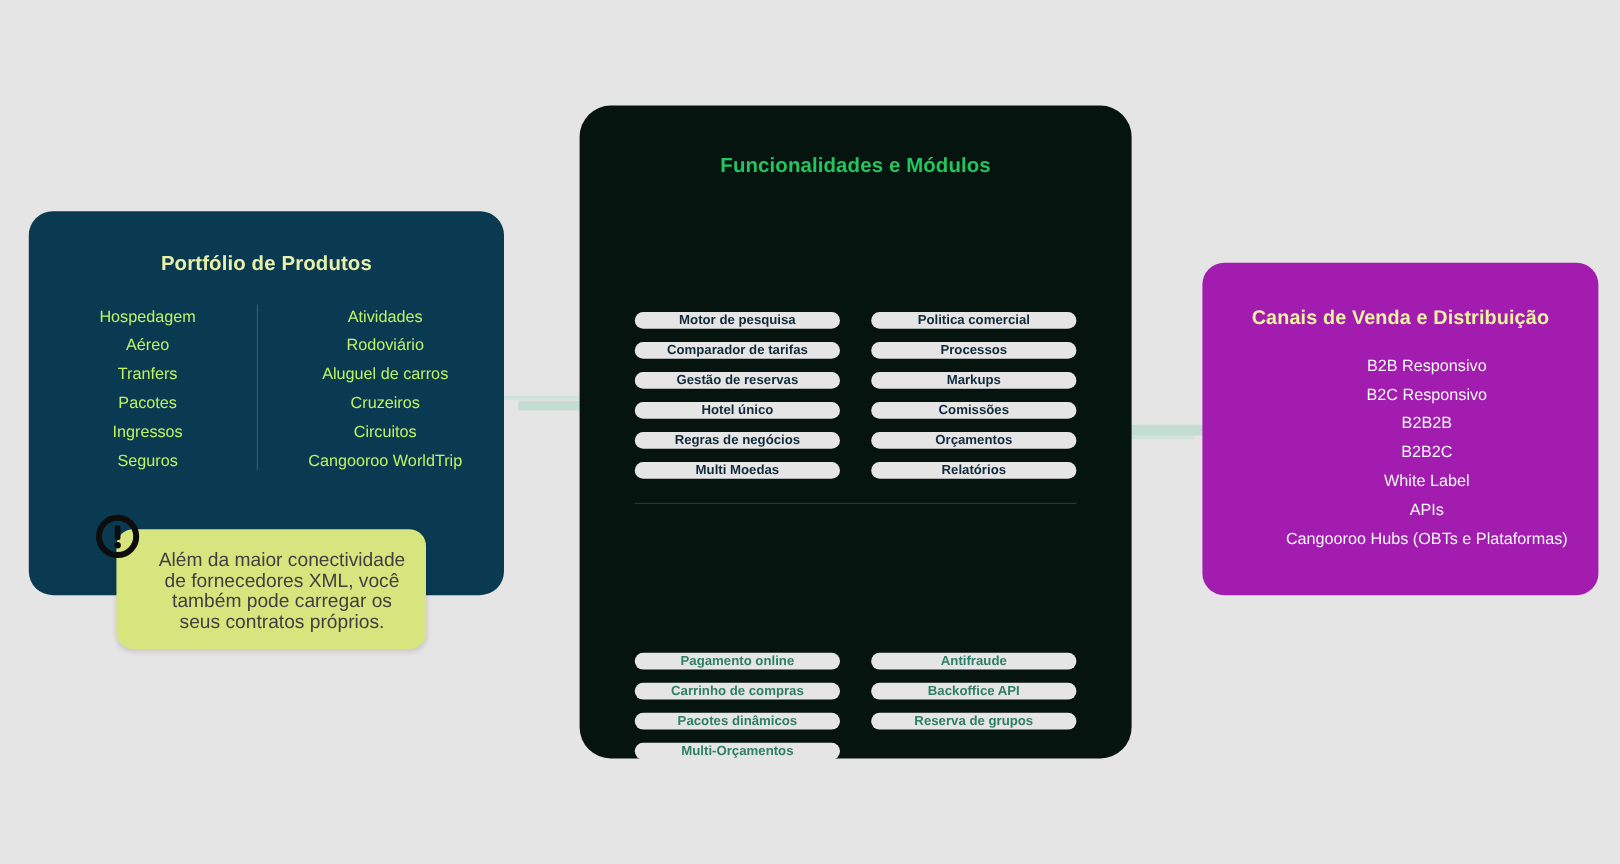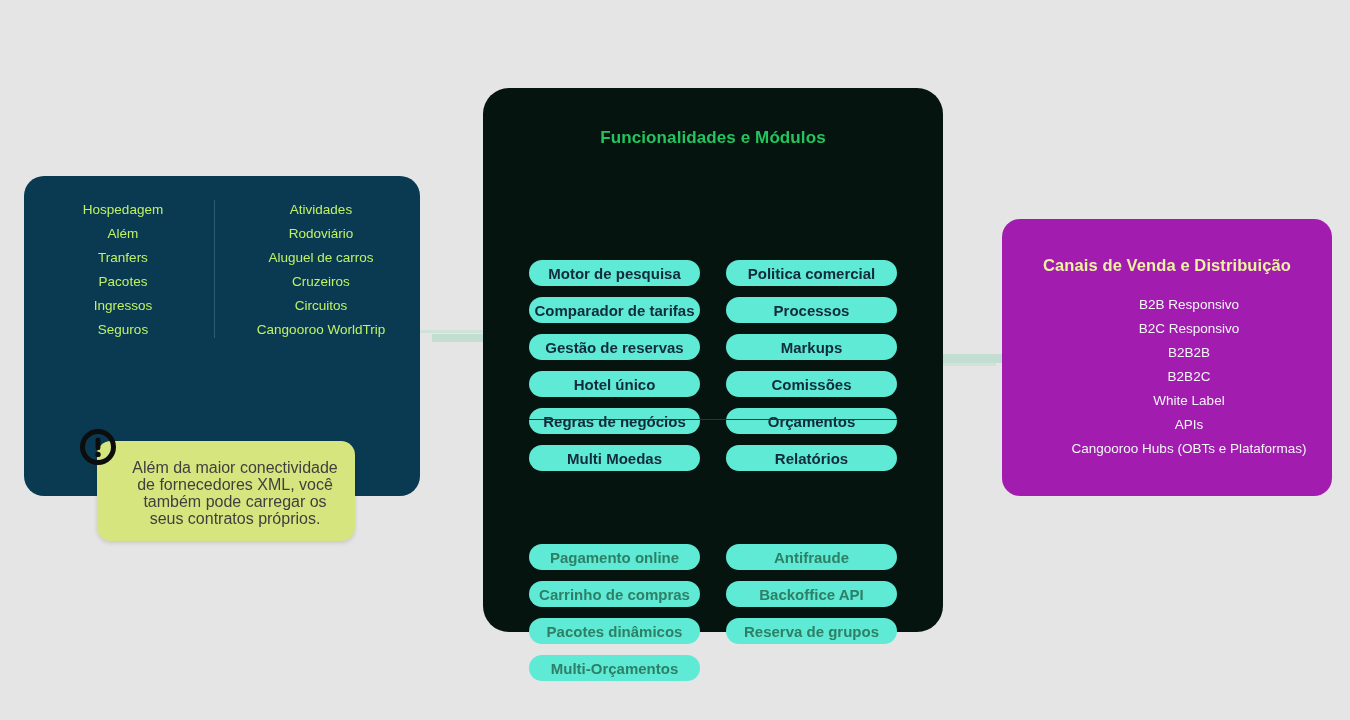--- a/index.html
+++ b/index.html
@@ -138,27 +138,27 @@
   #grid-top { top: 172px; }
   #grid-bottom { top: 456px; }
 
   .pill-col {
     width: 171px;
     display: flex;
     flex-direction: column;
     gap: 11px;
   }
   .pill {
-    height: 26px;
+    height: 14px;
     border-radius: 14px;
-    background: #5eead4;
+    background: #e5e5e5;
     display: flex;
     align-items: center;
     justify-content: center;
-    font-size: 15px;
+    font-size: 11px;
     font-weight: 700;
     white-space: nowrap;
     box-sizing: border-box;
   }
   .pill.dark-label { color: #112a3c; }
   .pill.teal-label { color: #2e7f66; font-weight: 600; }
 
   .pill-wide-wrap {
     width: 100%;
     display: flex;
@@ -211,25 +211,26 @@
 
 <div class="stage">
 
   <div class="connector-thin" style="left:420px; top:330px; width:72px; height:3px;"></div>
   <div class="connector" style="left:432px; top:334px; width:60px; height:8px;"></div>
 
   <div class="connector" style="left:938px; top:354px; width:70px; height:9px;"></div>
   <div class="connector-thin" style="left:938px; top:363px; width:58px; height:3px;"></div>
 
   <div class="panel" id="panel-portfolio">
+    <div class="panel-title">Portfólio de Produtos</div>
     <div class="portfolio-cols">
       <div class="col-divider"></div>
       <div class="portfolio-col">
         <div class="prod">Hospedagem</div>
-        <div class="prod">Além</div>
+        <div class="prod">Aéreo</div>
         <div class="prod">Tranfers</div>
         <div class="prod">Pacotes</div>
         <div class="prod">Ingressos</div>
         <div class="prod">Seguros</div>
       </div>
       <div class="portfolio-col">
         <div class="prod">Atividades</div>
         <div class="prod">Rodoviário</div>
         <div class="prod">Aluguel de carros</div>
         <div class="prod">Cruzeiros</div>

